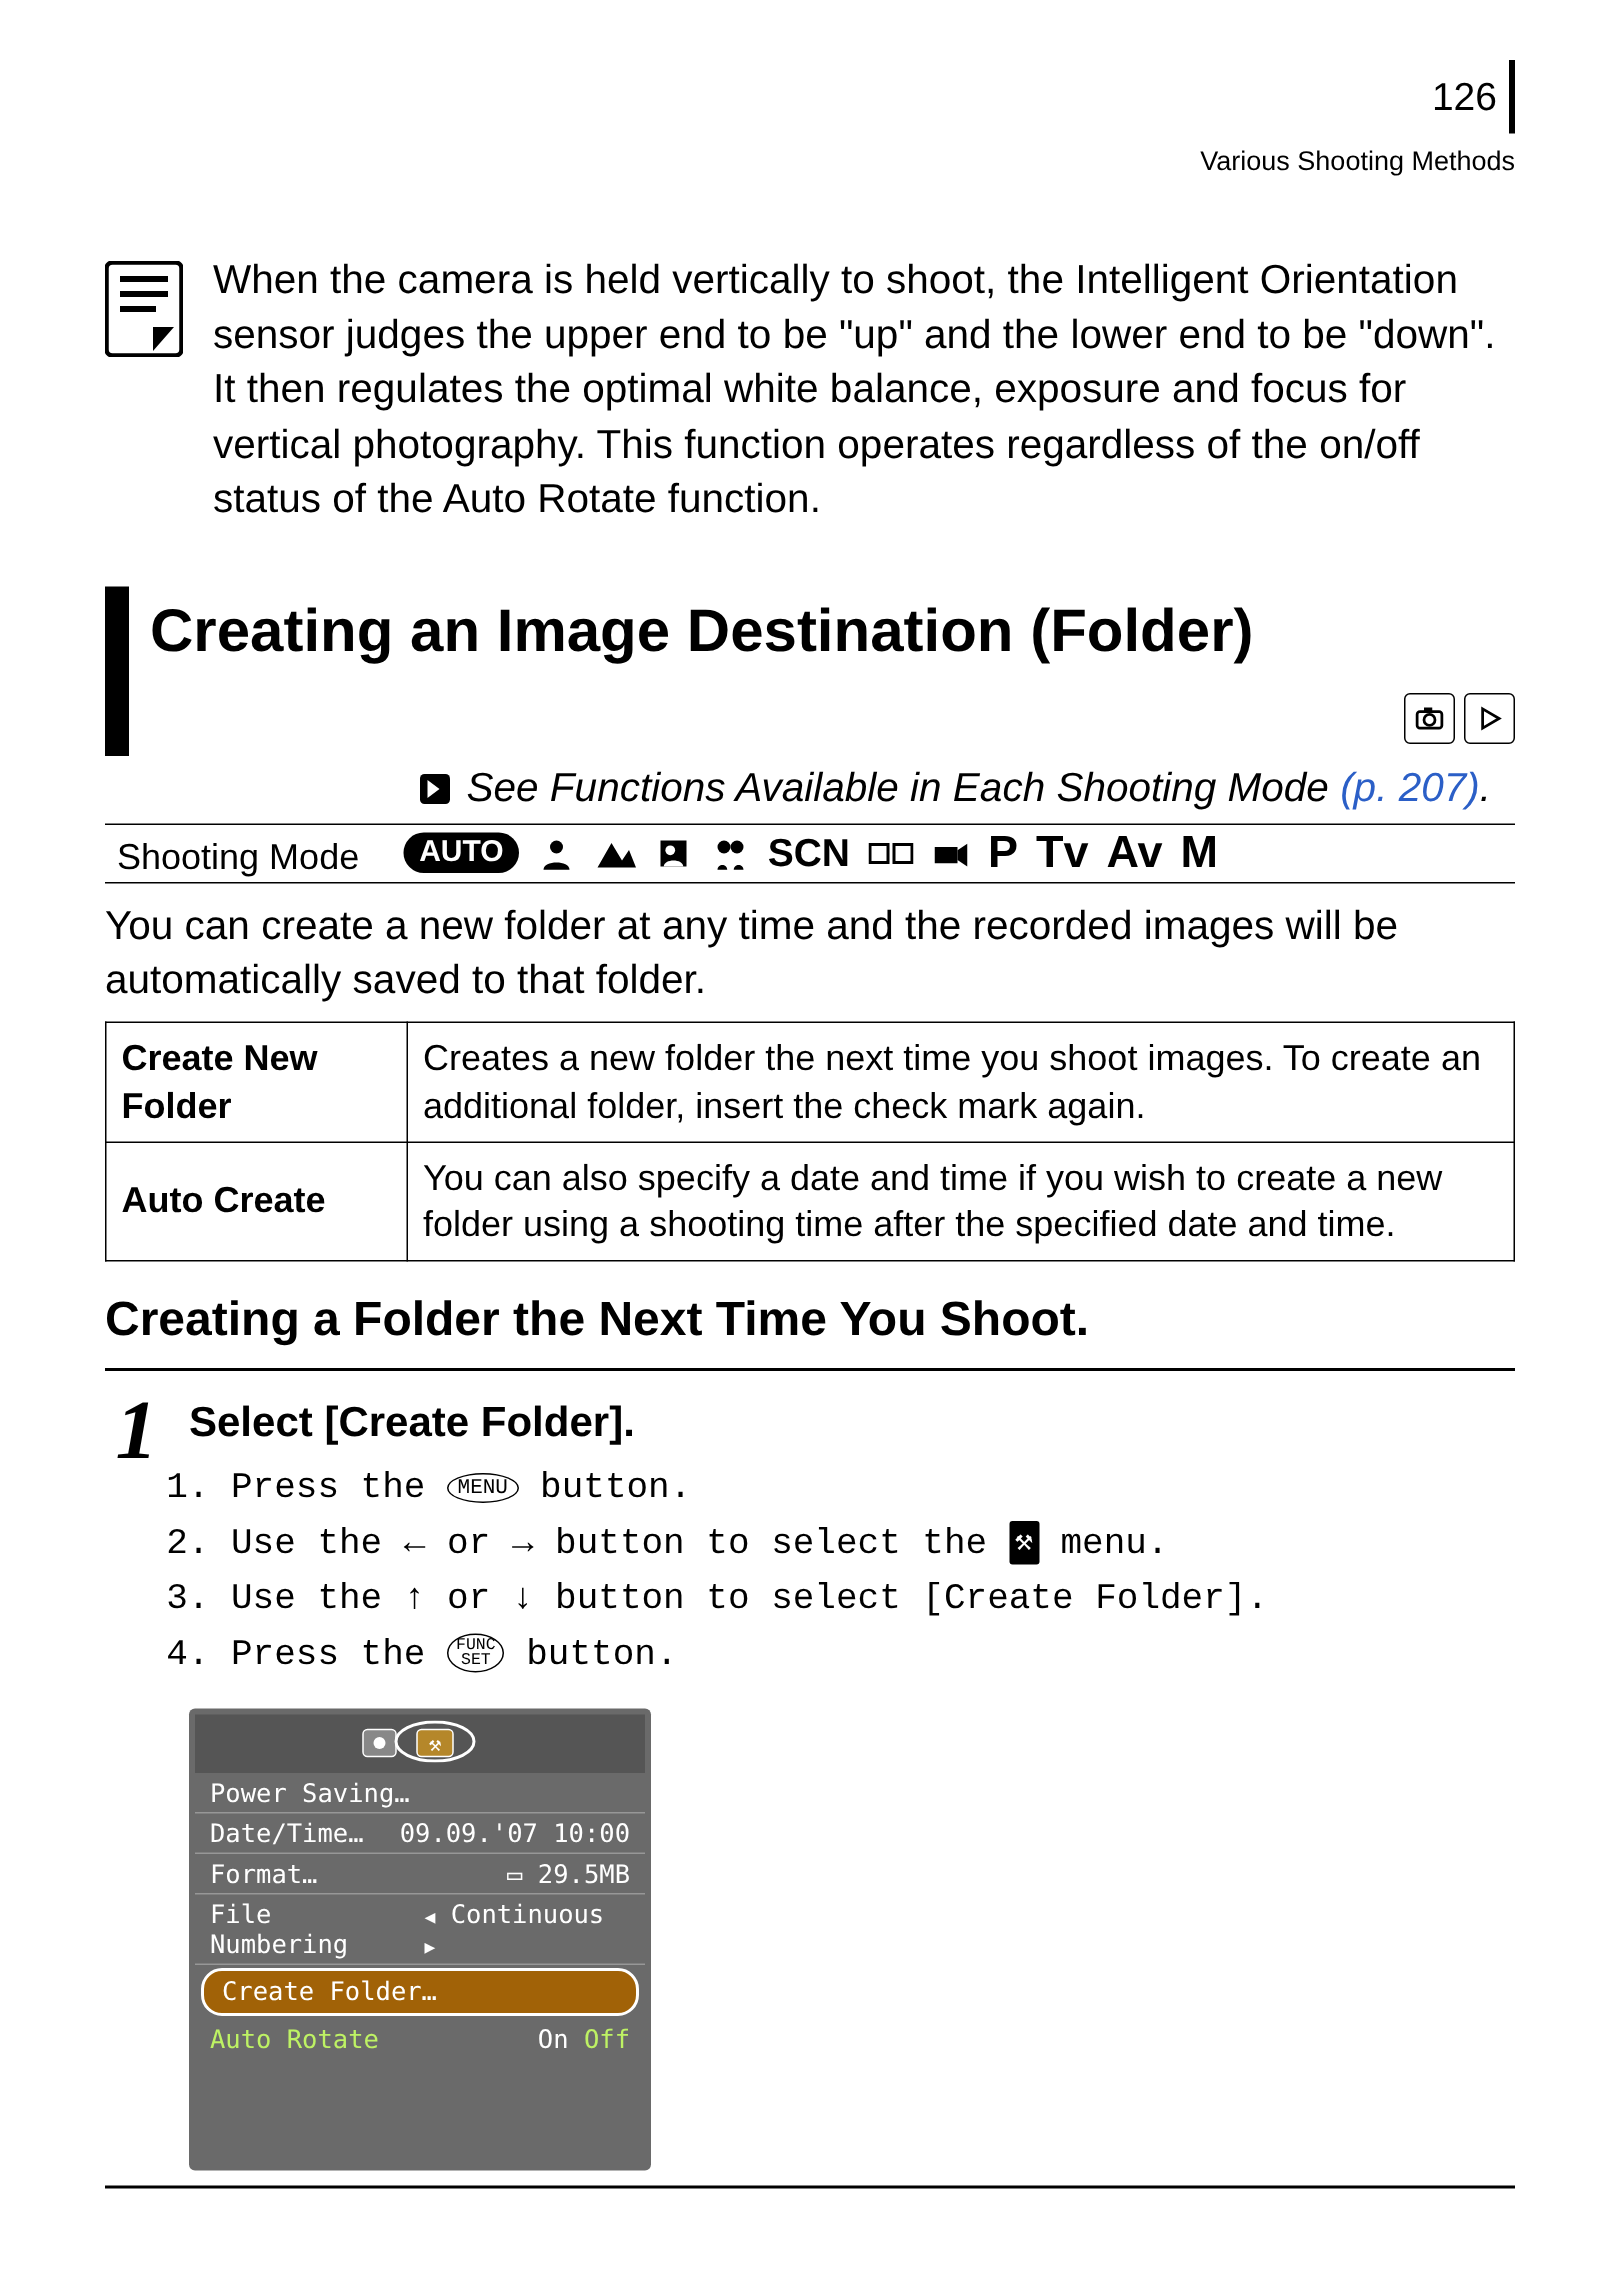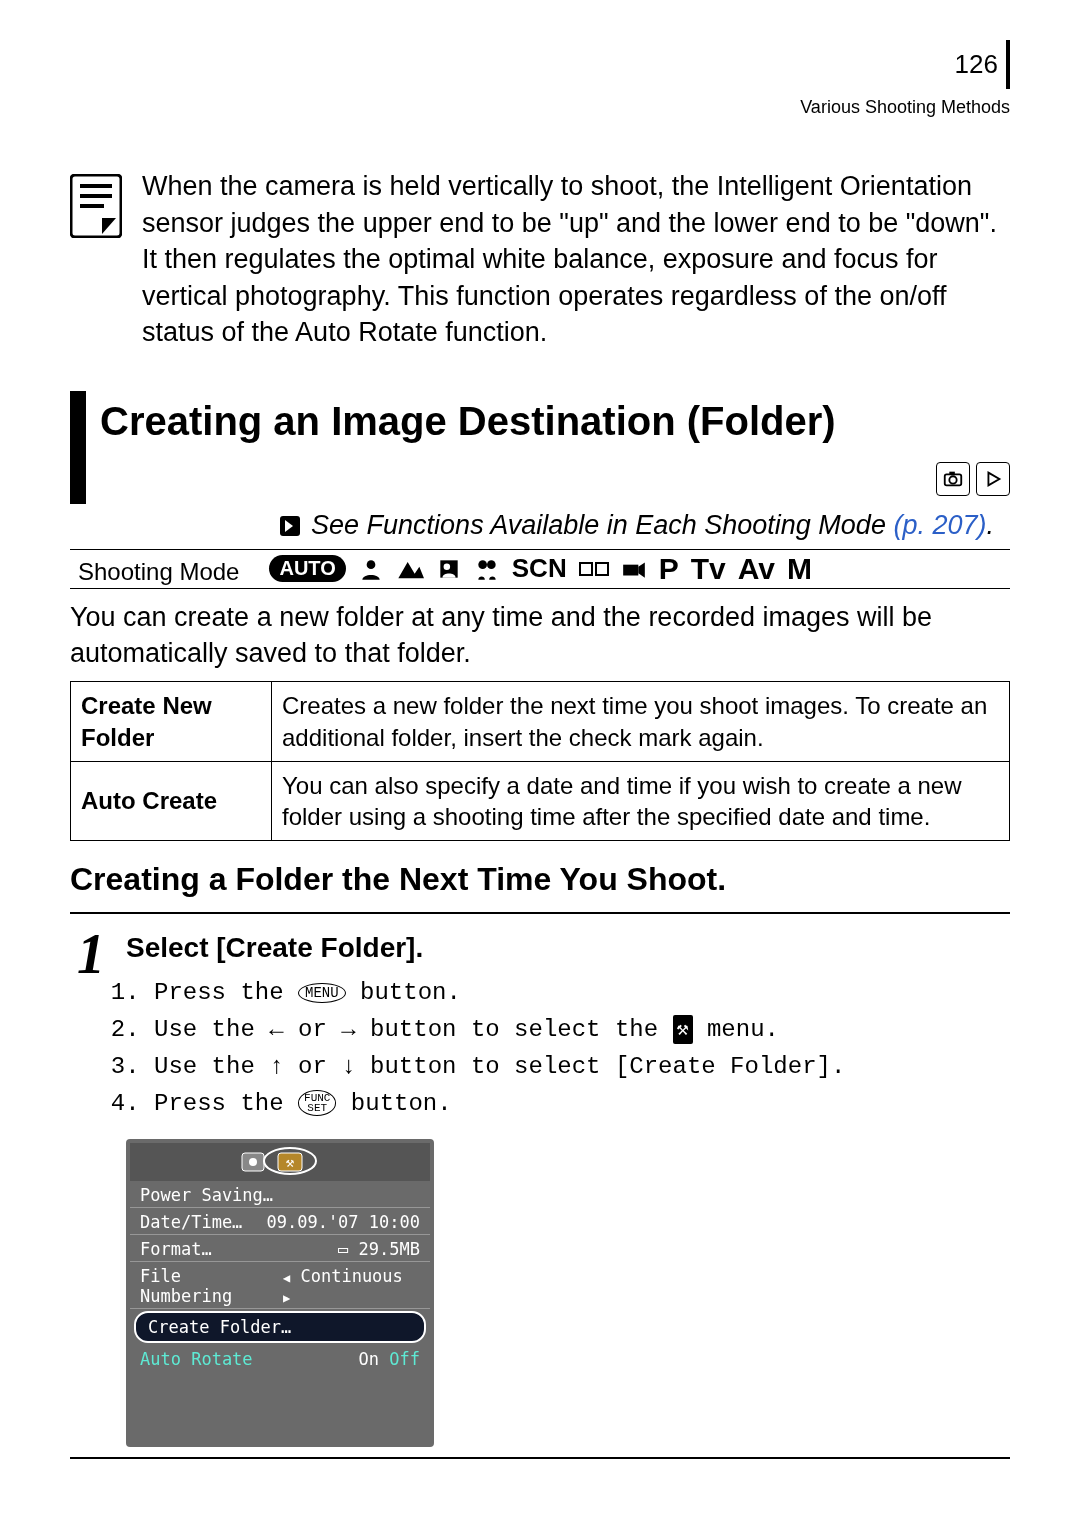--- a/index.html
+++ b/index.html
@@ -223,28 +223,28 @@
     padding:4px 0 2px;
     text-align:center;
   }
   .lcd .row {
     display:flex; justify-content:space-between;
     padding:4px 10px 2px;
     border-bottom:1px solid rgba(255,255,255,.3);
     align-items:center;
   }
   .lcd .row.hl {
-    background:#0f172a;
+    background:#a16207;
     border:2px solid #fff;
     border-radius:14px;
     color:#fff;
     padding:4px 12px;
     margin:2px 4px;
   }
-  .lcd .dim { color:#5eead4; }
+  .lcd .dim { color:#bef264; }
   .lcd .selarrow { font-size:12px; color:#fff; }
   .content-and-lcd {
     display:flex; gap:16px; align-items:flex-start;flex-direction:column;
   }
 </style>
 </head>
 <body>
 
 <div class="page">
 

